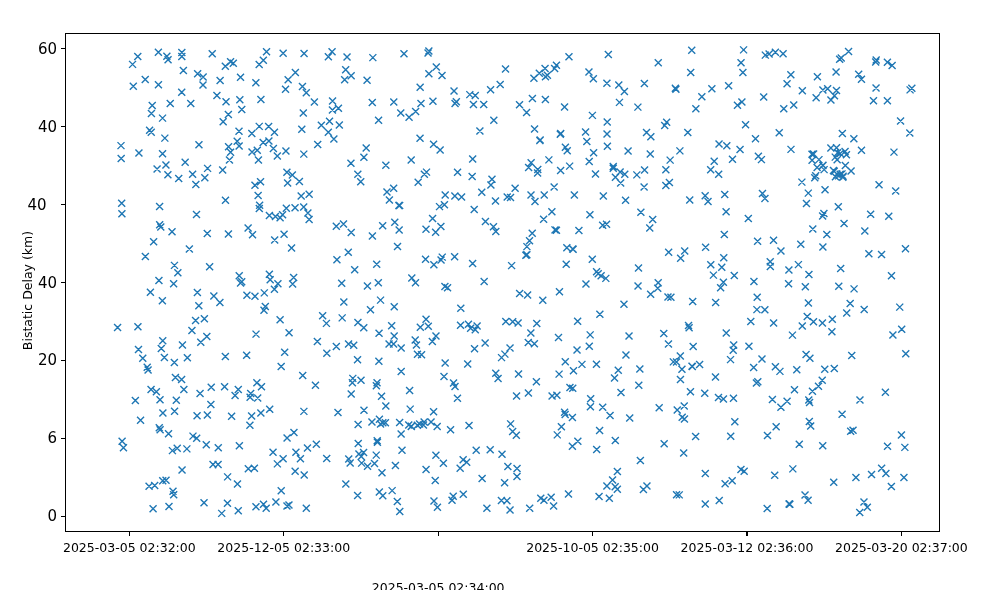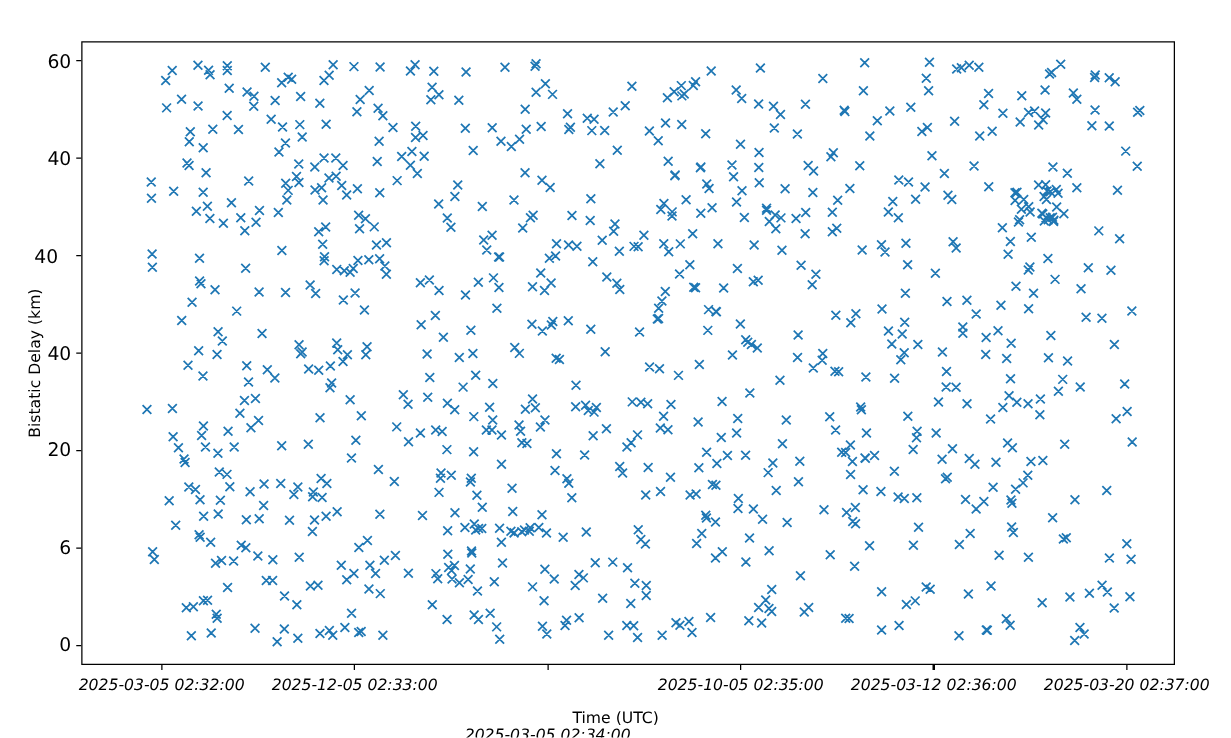--- a/index.html
+++ b/index.html
@@ -64,21 +64,20 @@
     height: 1.1px;
     background: #000000;
   }
   .xtick-label {
     position: absolute;
     text-align: center;
     font-size: 12.5px;
     color: #000000;
     white-space: nowrap;
     transform: translateX(-50%);
-    font-style: italic;
   }
   .xtick-mark {
     position: absolute;
     width: 1.1px;
     height: 4px;
     background: #000000;
   }
   #xlabel {
     position: absolute;
     left: 0;
@@ -136,16 +135,15 @@
       <div class="xtick-label" style="left: 438.162px; top: 540px; margin-top: 40px;">2025-03-05 02:34:00</div>
       <div class="xtick-mark" style="left: 437.662px; top: 532px;"></div>
       <div class="xtick-label" style="left: 592.574px; top: 540px;">2025-10-05 02:35:00</div>
       <div class="xtick-mark" style="left: 592.074px; top: 532px;"></div>
       <div class="xtick-label" style="left: 746.985px; top: 540px;">2025-03-12 02:36:00</div>
       <div class="xtick-mark" style="left: 746.485px; top: 532px;"></div>
       <div class="xtick-label" style="left: 901.397px; top: 540px;">2025-03-20 02:37:00</div>
       <div class="xtick-mark" style="left: 900.897px; top: 532px;"></div>
     </div>
 
-  <div id="xlabel">Time (UTC)</div>
   <div id="ylabel">Bistatic Delay (km)</div>
 
 </div>
 
 </body></html>

